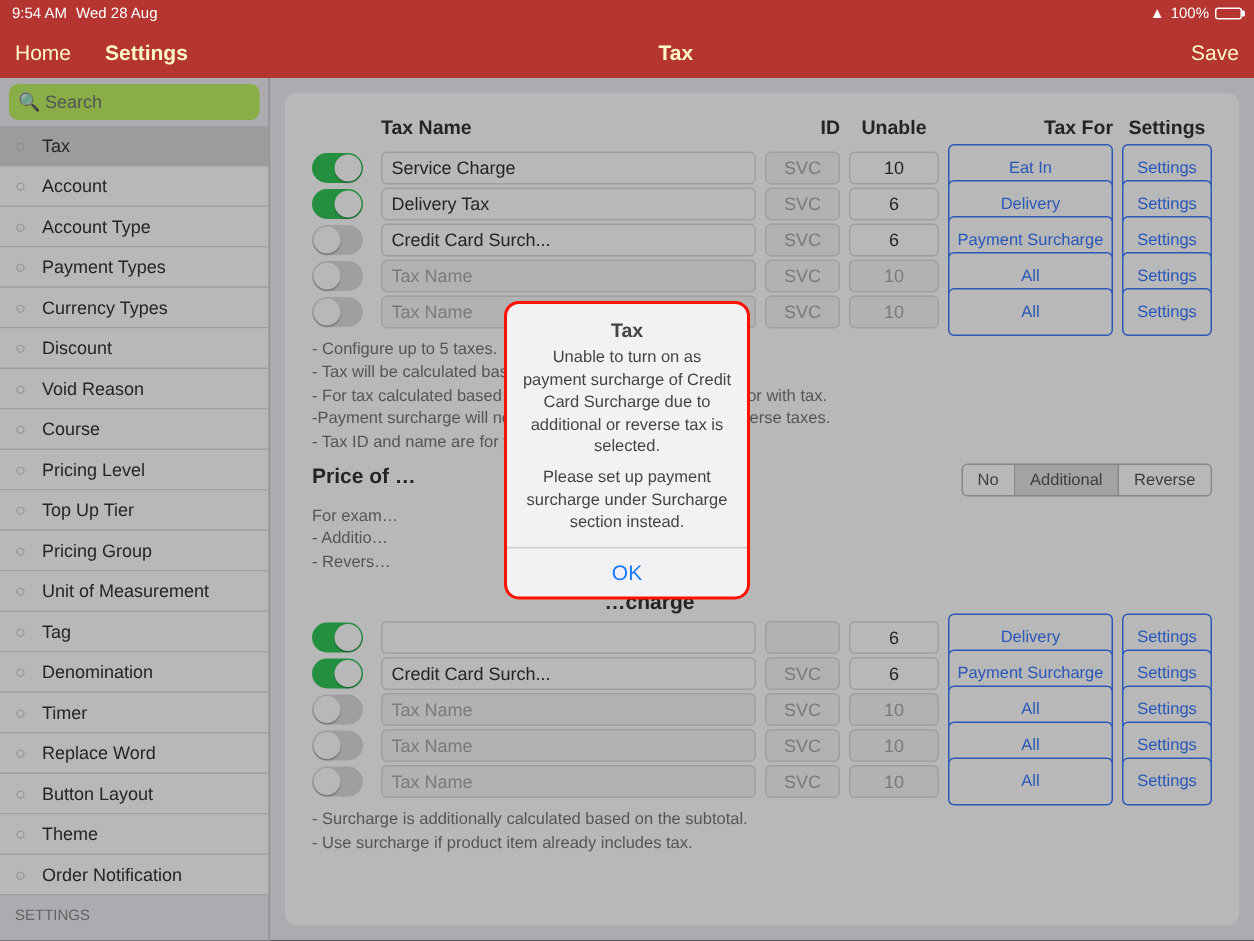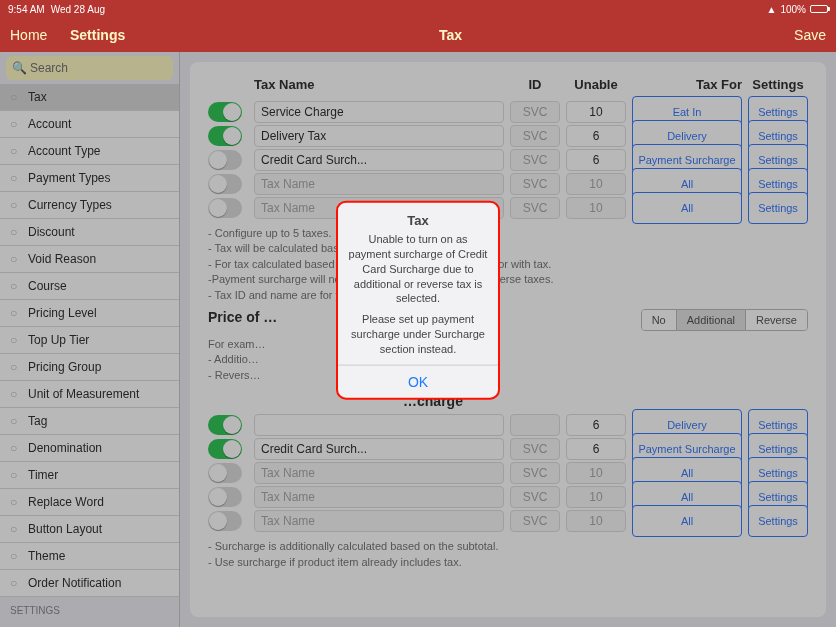--- a/index.html
+++ b/index.html
@@ -14,38 +14,38 @@
 
 .nav-bar { height: 34px; background: #b53531; color: #fef9c3; display: flex; align-items: center; padding: 0 10px; font-size: 14px; }
 .nav-home { width: 60px; }
 .nav-title { font-weight: 600; }
 .nav-right-title { flex: 1; text-align: center; font-weight: 600; }
 .nav-save { width: 50px; text-align: right; }
 
 .app-body { display: flex; height: calc(627px - 18px - 34px); background: #efeff4; }
 .sidebar { width: 180px; background: #efeff4; border-right: 1px solid #c8c8c8; overflow: hidden; display: flex; flex-direction: column; }
 .search-wrap { padding: 4px 6px; }
-.search-input { width: 100%; height: 24px; border: none; border-radius: 6px; background: #fef9c3; padding: 0 8px 0 24px; font-size: 12px; color: #777; }
+.search-input { width: 100%; height: 24px; border: none; border-radius: 6px; background: #bef264; padding: 0 8px 0 24px; font-size: 12px; color: #777; }
 .search-wrap { position: relative; }
 .search-icon { position: absolute; left: 12px; top: 50%; transform: translateY(-50%); color: #8a8a8d; font-size: 12px; }
 
 .sidebar-list { flex: 1; overflow-y: auto; }
 .sidebar-item { display: flex; align-items: center; height: 27px; padding: 0 10px; font-size: 12px; color: #333; border-bottom: 1px solid #ddd; background: #fff; cursor: pointer; }
 .sidebar-item.selected { background: #d9d9d9; }
 .sidebar-item .sb-icon { width: 18px; color: #b8b8bb; font-size: 12px; }
 .sidebar-section { font-size: 10px; color: #8a8a8e; padding: 8px 10px 2px; text-transform: uppercase; }
 
 .main { flex: 1; padding: 10px; display: flex; flex-direction: column; }
 .panel { flex: 1; background: #fff; border-radius: 8px; padding: 10px 18px; overflow: hidden; color: #444; font-size: 12px; }
 
 .tax-header-row, .tax-row { display: flex; align-items: center; height: 24px; gap: 6px; }
 .tax-header-row { font-weight: 600; color: #333; font-size: 13px; margin-bottom: 4px; }
 .col-toggle { width: 40px; }
 .col-name { flex: 1.3; }
-.col-id { width: 50px; text-align: center; }
+.col-id { width: 50px; text-align: right; }
 .col-amount { width: 60px; text-align: center; }
 .col-taxfor { width: 110px; text-align: right; }
 .col-settings { width: 60px; text-align: center; }
 
 .toggle { width: 34px; height: 20px; border-radius: 10px; background: #ddd; position: relative; }
 .toggle .knob { width: 18px; height: 18px; border-radius: 50%; background: #fff; position: absolute; top: 1px; left: 1px; box-shadow: 0 1px 1px rgba(0,0,0,0.3); }
 .toggle.on { background: #34c759; }
 .toggle.on .knob { left: auto; right: 1px; }
 
 .cell-input { height: 22px; border: 1px solid #ddd; border-radius: 4px; background: #f7f7f7; display: flex; align-items: center; justify-content: center; color: #aaa; width: 100%; }

